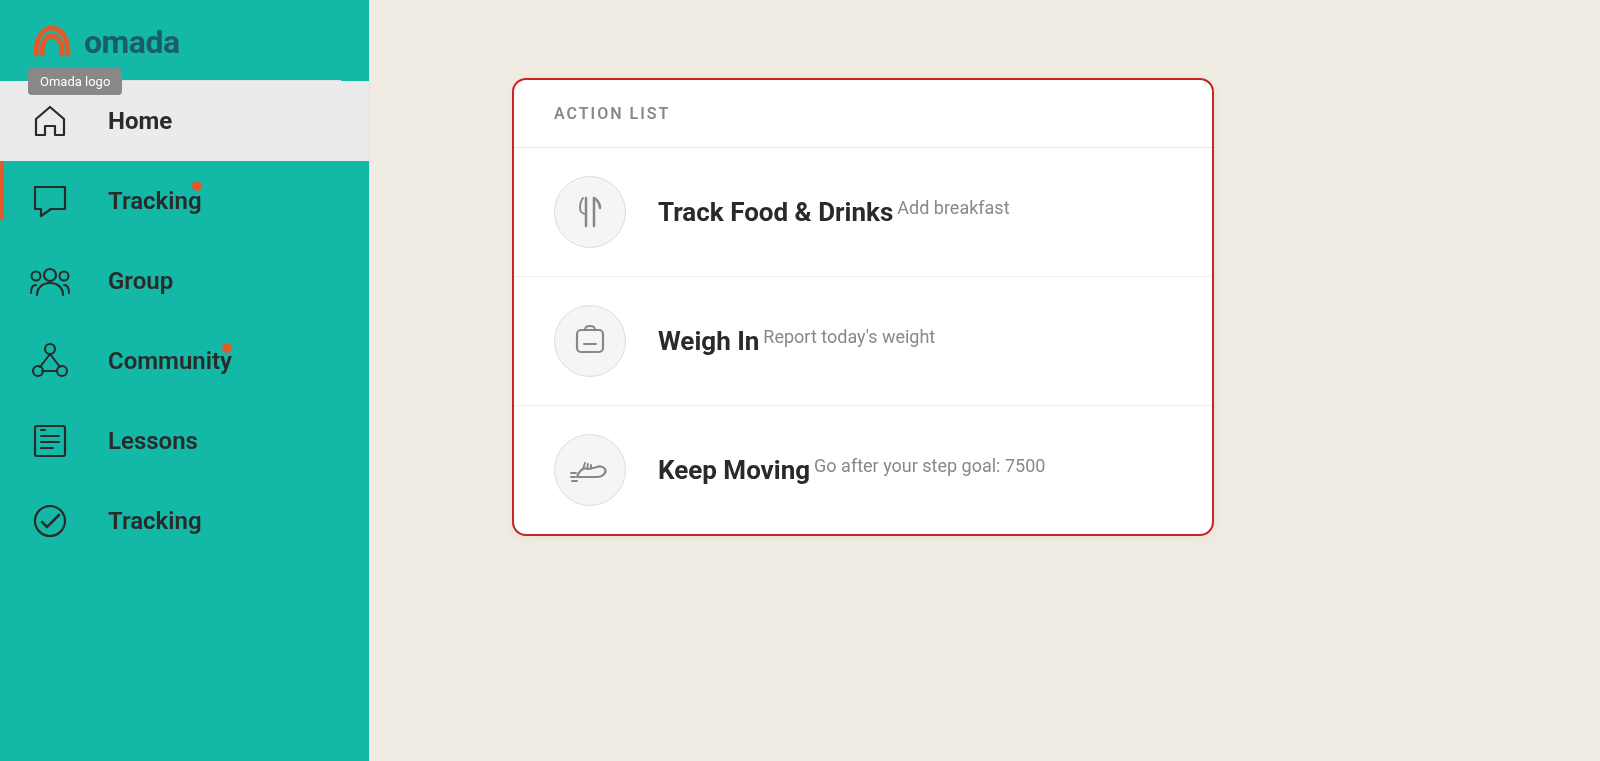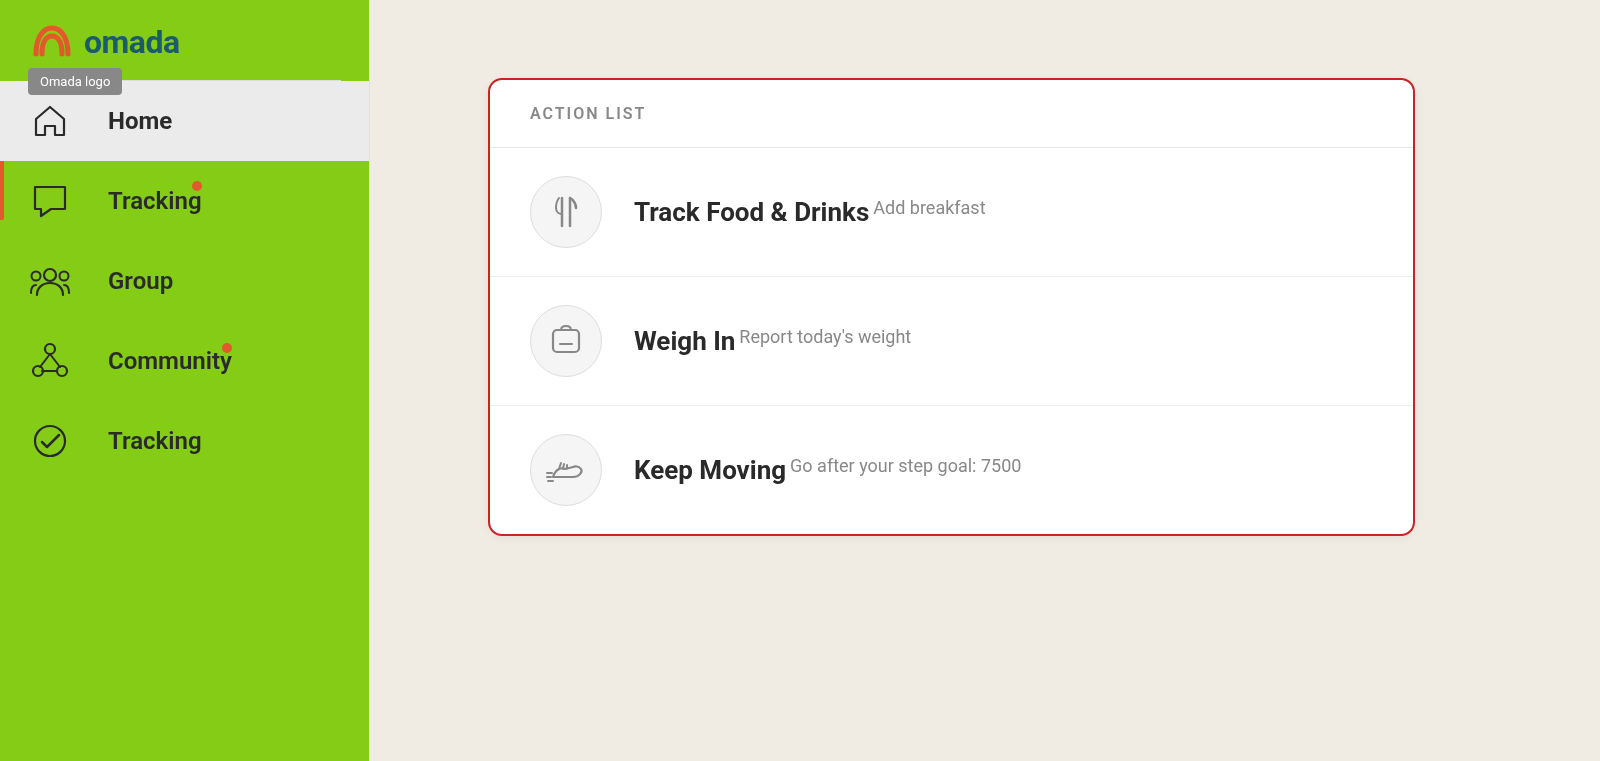--- a/index.html
+++ b/index.html
@@ -9,21 +9,21 @@
       width: 1600px;
       height: 761px;
       overflow: hidden;
       display: flex;
     }
 
     
     .sidebar {
       width: 370px;
       min-width: 370px;
-      background: #84cc16;
+      background: #14b8a6;
       height: 761px;
       display: flex;
       flex-direction: column;
       border-right: 1px solid #e0e0e0;
       position: relative;
     }
 
     .logo-area {
       padding: 22px 28px 18px 28px;
       display: flex;
@@ -125,24 +125,25 @@
       background: #f0ece4;
       display: flex;
       align-items: flex-start;
       justify-content: flex-start;
       padding: 80px 60px 40px 120px;
     }
 
     .action-list-card {
       background: white;
       border-radius: 12px;
-      width: 923px;
+      width: 698px;
       box-shadow: 0 2px 12px rgba(0,0,0,0.08);
       overflow: hidden;
       outline: 2.5px solid #cc2222;
+      margin-left: 24px;
     }
 
     .action-list-header {
       padding: 24px 40px;
       border-bottom: 1px solid #e8e8e8;
     }
 
     .action-list-title {
       font-size: 16px;
       font-weight: 600;
@@ -262,20 +263,32 @@
         <circle cx="32" cy="30" r="5" stroke="#2a2a2a" stroke-width="2.2" fill="none"></circle>
         <line x1="20" y1="13" x2="10" y2="26" stroke="#2a2a2a" stroke-width="2" stroke-linecap="round"></line>
         <line x1="20" y1="13" x2="30" y2="26" stroke="#2a2a2a" stroke-width="2" stroke-linecap="round"></line>
         <line x1="12" y1="30" x2="27" y2="30" stroke="#2a2a2a" stroke-width="2" stroke-linecap="round"></line>
       </svg>
     </div>
     <span class="nav-item-label">Community</span>
     <span class="notification-dot" style="left:222px; top:22px;"></span>
   </div>
 
+  <div class="nav-item">
+    <div class="nav-item-icon">
+      <svg width="38" height="38" viewBox="0 0 38 38" fill="none">
+        <rect x="4" y="4" width="30" height="30" rx="2" stroke="#2a2a2a" stroke-width="2.2" fill="none"></rect>
+        <line x1="10" y1="14" x2="28" y2="14" stroke="#2a2a2a" stroke-width="2" stroke-linecap="round"></line>
+        <line x1="10" y1="20" x2="28" y2="20" stroke="#2a2a2a" stroke-width="2" stroke-linecap="round"></line>
+        <line x1="10" y1="26" x2="22" y2="26" stroke="#2a2a2a" stroke-width="2" stroke-linecap="round"></line>
+        <line x1="10" y1="8" x2="14" y2="8" stroke="#2a2a2a" stroke-width="2" stroke-linecap="round"></line>
+      </svg>
+    </div>
+    <span class="nav-item-label">Lessons</span>
+  </div>
 
   <div class="nav-item">
     <div class="nav-item-icon">
       <svg width="38" height="38" viewBox="0 0 38 38" fill="none">
         <circle cx="19" cy="19" r="15" stroke="#2a2a2a" stroke-width="2.2" fill="none"></circle>
         <path d="M11 20L16 25L28 13" stroke="#2a2a2a" stroke-width="2.5" fill="none" stroke-linecap="round" stroke-linejoin="round"></path>
       </svg>
     </div>
     <span class="nav-item-label">Tracking</span>
   </div>

